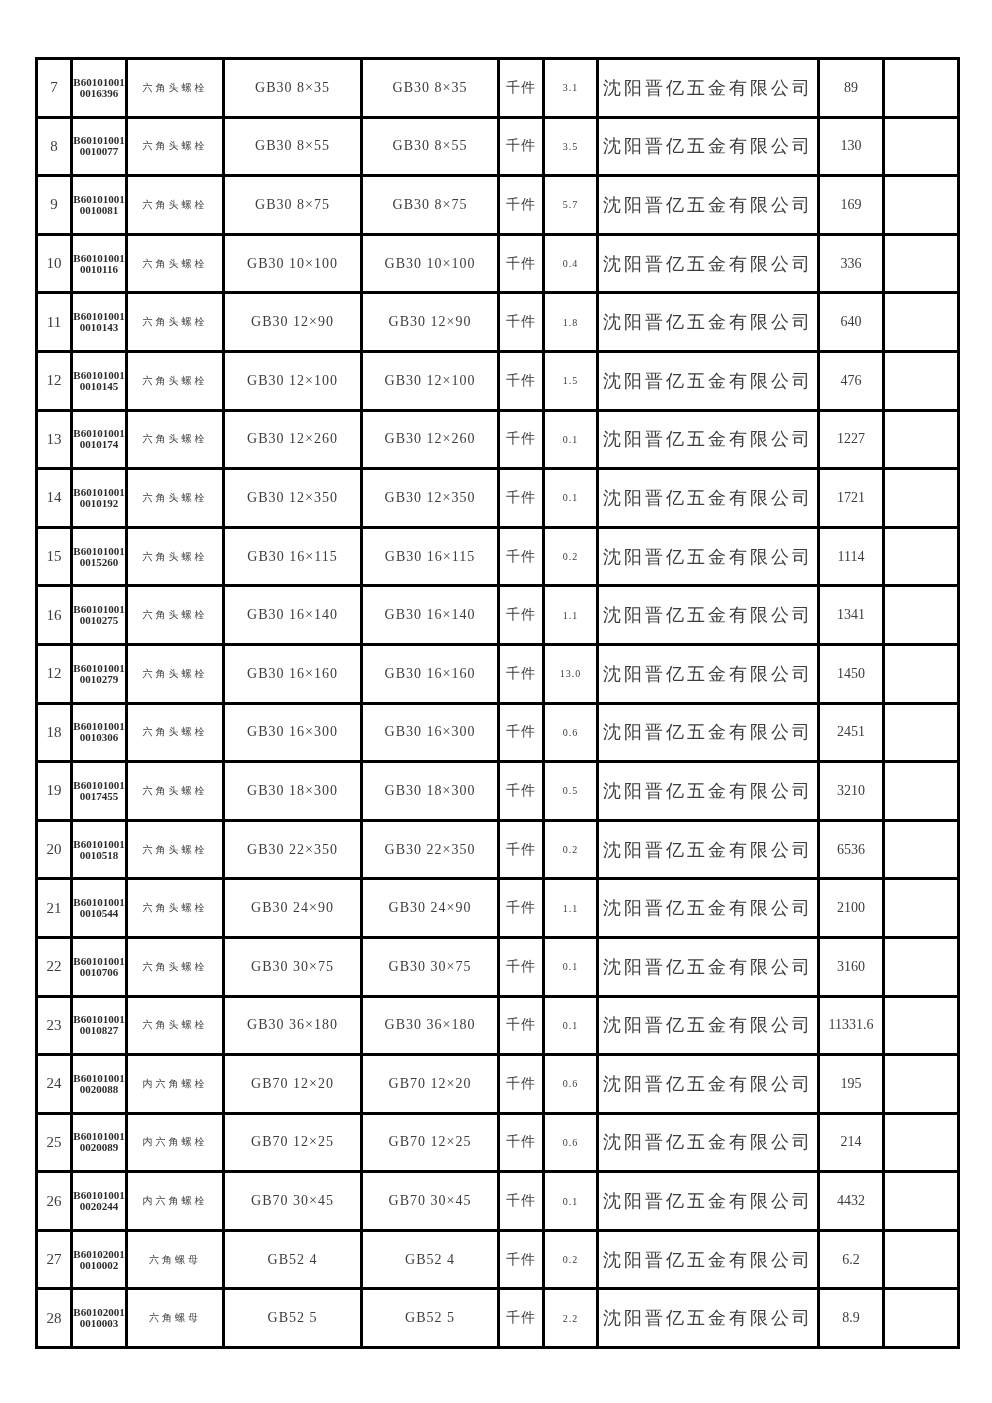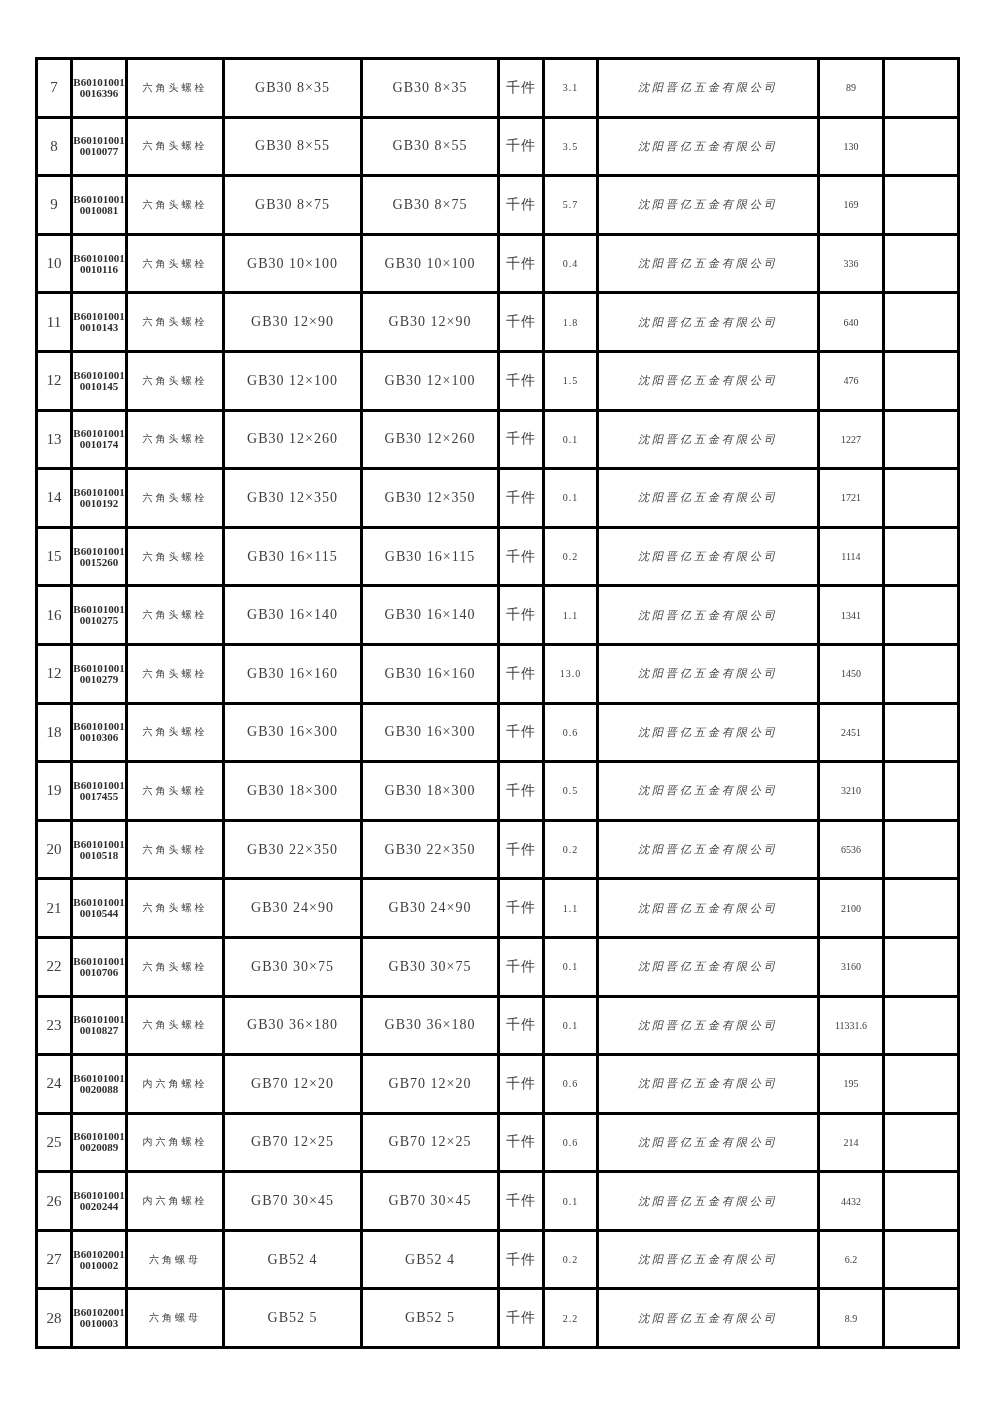--- a/index.html
+++ b/index.html
@@ -44,22 +44,22 @@
     font-size: 11px;
     font-weight: bold;
     line-height: 11px;
     color: #2b2b2b;
     letter-spacing: 0px;
   }
   .c-name { font-size: 10px; letter-spacing: 3px; }
   .c-spec { font-size: 14px; letter-spacing: 1px; }
   .c-unit { font-size: 14px; letter-spacing: 1px; }
   .c-qty  { font-size: 10px; letter-spacing: 1px; margin-top: 16px; }
-  .c-supplier { font-size: 11px; letter-spacing: 3px; font-style: italic; }
-  .c-price { font-size: 10px; }
+  .c-supplier { font-size: 18px; letter-spacing: 3px; }
+  .c-price { font-size: 14px; }
   .c-empty { }
 </style>
 </head>
 <body>
 
 <div class="page">
   <table class="grid">
     <colgroup>
       <col style="width:35px">
       <col style="width:55px">

